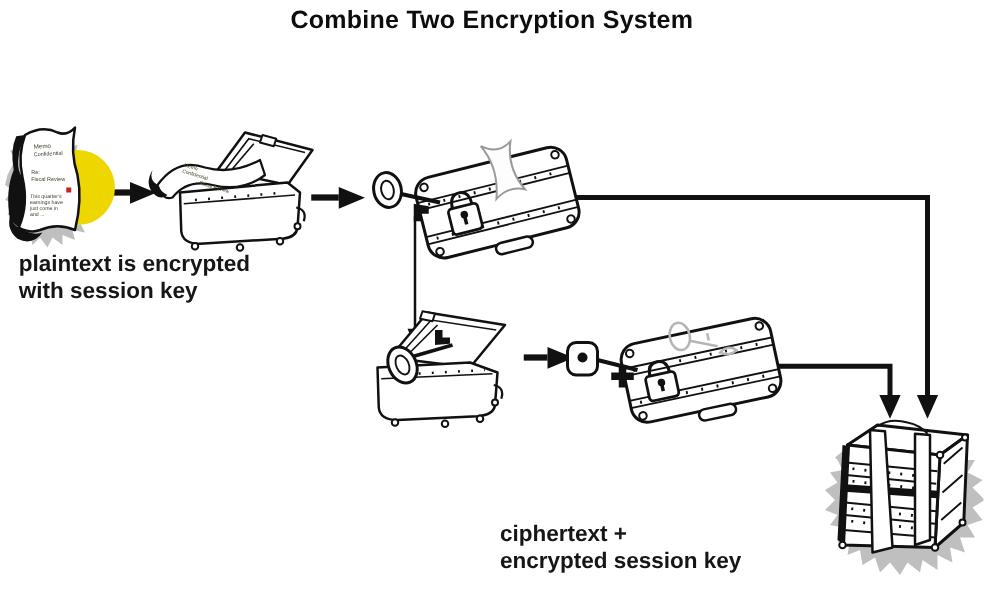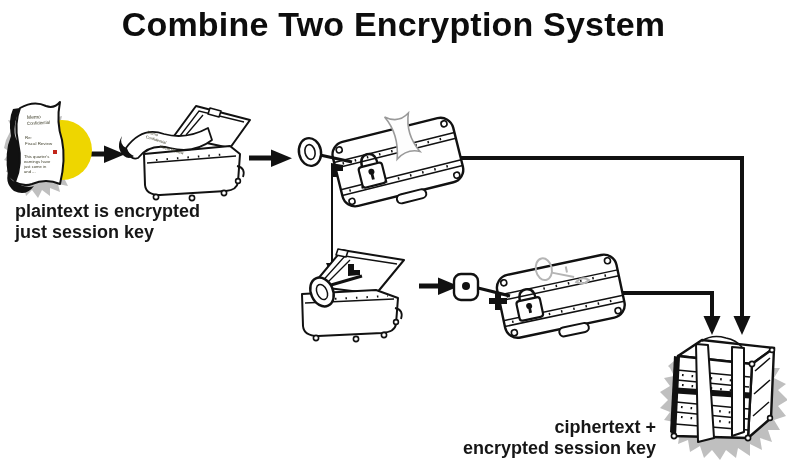--- a/index.html
+++ b/index.html
@@ -2,29 +2,29 @@
 <html><head>
 <meta charset="utf-8">
 <style>
   html,body{margin:0;padding:0;background:#fff;}
   .canvas{
     position:relative;width:787px;height:476px;background:#ffffff;
     font-family:"Liberation Sans",sans-serif;overflow:hidden;color:#111;
   }
   .title{
     position:absolute;top:5px;left:0;width:100%;text-align:center;
-    font-size:34px;font-weight:bold;letter-spacing:.2px;color:#0d0d0d;
+    font-size:20px;font-weight:bold;letter-spacing:.2px;color:#0d0d0d;
   }
   .caption{
     position:absolute;font-size:18px;font-weight:bold;line-height:21px;
     color:#161616;white-space:pre-line;
   }
   .cap-step1{left:15px;top:201px;}
   .cap-step2{left:347px;top:340px;}
-  .cap-result{left:400px;top:417px;width:256px;text-align:right;}
+  .cap-result{left:400px;top:417px;width:256px;text-align:left;}
   .fig{position:absolute;}
   svg{display:block;overflow:visible;}
   .sketch{stroke:#111;stroke-linejoin:round;stroke-linecap:round;fill:#fff;}
   .overlay{position:absolute;left:0;top:0;}
   .memo-text{font-family:"Liberation Sans",sans-serif;fill:#41412d;}
 </style>
 </head>
 <body>
 
 <div class="canvas">
@@ -204,17 +204,17 @@
       <path fill="none" stroke="#111" stroke-width="1.6" d="M64,15 Q74,8 88,12 Q98,14 104,21"></path>
       <circle class="sketch" stroke-width="1.6" cx="114" cy="38" r="2.6"></circle>
       <circle class="sketch" stroke-width="1.6" cx="110" cy="112" r="2.6"></circle>
       <circle class="sketch" stroke-width="1.6" cx="36" cy="110" r="2.6"></circle>
       <circle class="sketch" stroke-width="1.6" cx="134" cy="24" r="2.4"></circle>
       <circle class="sketch" stroke-width="1.6" cx="132" cy="92" r="2.4"></circle>
     </svg>
   </div>
 
   <div class="caption cap-step1">plaintext is encrypted
-just session key</div>
+with session key</div>
   <div class="caption cap-result">ciphertext +
 encrypted session key</div>
 
 </div>
 
 </body></html>

